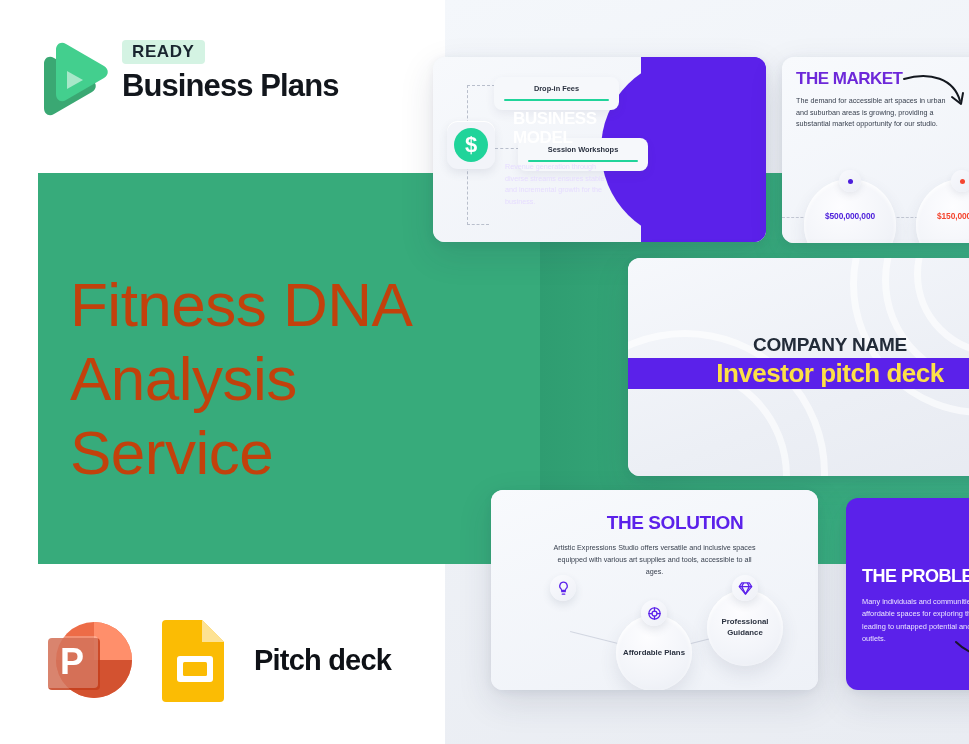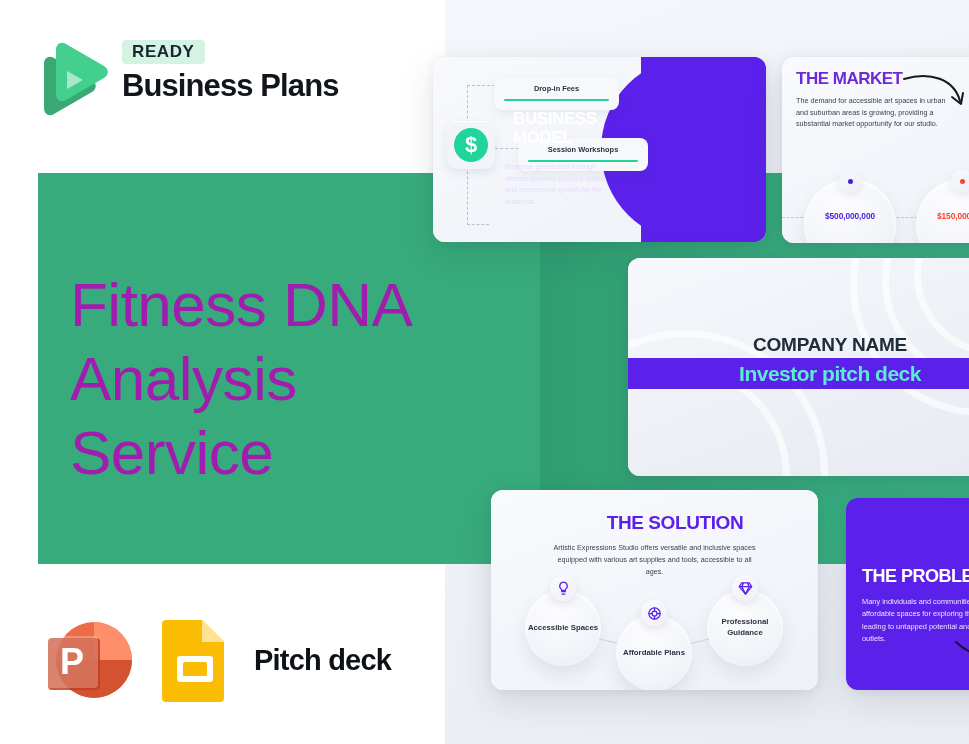--- a/index.html
+++ b/index.html
@@ -38,21 +38,21 @@
     padding:3px 10px 4px;border-radius:4px;line-height:1;
   }
   .biz-plans{
     margin-top:6px;font-size:31px;font-weight:800;color:#12161c;
     letter-spacing:-0.9px;line-height:1.05;white-space:nowrap;
   }
 
   
   .hero-title{
     position:absolute;left:70px;top:268px;width:430px;
-    color:#a21caf;font-size:62px;line-height:1.19;
+    color:#c2410c;font-size:62px;line-height:1.19;
     font-weight:400;letter-spacing:-0.5px;
   }
 
   
   .bottom-row{position:absolute;left:40px;top:612px;height:96px;display:flex;align-items:center;gap:24px;}
   .ppt-icon{position:relative;width:96px;height:96px;}
   .slides-icon{position:relative;width:70px;height:84px;}
   .pitch-text{font-size:29px;font-weight:800;color:#0e1116;letter-spacing:-0.8px;}
 
   
@@ -126,21 +126,21 @@
   .cn-rings{position:absolute;inset:0;overflow:hidden;}
   .cn-ring{position:absolute;border-radius:50%;border:7px solid rgba(255,255,255,.62);}
   .cn-name{
     position:absolute;left:0;right:0;top:76px;text-align:center;
     font-size:19px;font-weight:800;color:#222b38;letter-spacing:-.2px;
   }
   .cn-bar{
     position:absolute;left:0;right:0;top:100px;height:31px;background:#5b21ea;
     display:flex;align-items:center;justify-content:center;
   }
-  .cn-bar span{color:#5eead4;font-size:21px;font-weight:800;letter-spacing:-.5px;}
+  .cn-bar span{color:#fde047;font-size:26px;font-weight:800;letter-spacing:-.5px;}
 
   
   #slide-solution{left:491px;top:490px;width:327px;height:200px;}
   .sl-bg{position:absolute;inset:0;background:linear-gradient(160deg,#f8fafd 0%,#eef1f7 100%);}
   .sl-title{position:absolute;left:0;right:0;top:22px;text-align:center;font-size:19px;font-weight:800;color:#5b21ea;letter-spacing:-.4px;padding-left:41px;}
   .sl-desc{position:absolute;left:62px;width:203px;top:52px;text-align:center;font-size:7.2px;line-height:1.64;color:#39414f;}
   .sl-node{
     position:absolute;border-radius:50%;
     background:radial-gradient(circle at 42% 28%,#fdfdff 0%,#f2f4f9 62%,#e8ebf2 100%);
     box-shadow:0 8px 18px rgba(60,70,100,.11), inset 0 2px 4px #ffffff;
@@ -280,23 +280,20 @@
   </div>
 
   <div class="slide" id="slide-solution">
     <div class="sl-bg"></div>
     <div class="sl-title">THE SOLUTION</div>
     <div class="sl-desc">Artistic Expressions Studio offers versatile and inclusive spaces equipped with various art supplies and tools, accessible to all ages.</div>
 
     <div class="sl-link" style="left:78px;top:150px;width:74px;transform:rotate(14deg);"></div>
     <div class="sl-link" style="left:174px;top:150px;width:76px;transform:rotate(-14deg);"></div>
 
-    <div class="sl-node" style="left:34px;top:100px;width:76px;height:76px;">
-      <span>Accessible Spaces</span>
-    </div>
     <div class="sl-ic" style="left:59px;top:85px;">
       <svg width="15" height="15" viewBox="0 0 24 24" fill="none" stroke="#5b21ea" stroke-width="2" stroke-linecap="round" stroke-linejoin="round">
         <path d="M9 17h6M10 21h4M12 2a6 6 0 0 0-4 10.5c.7.8 1 1.6 1 2.5h6c0-.9.3-1.7 1-2.5A6 6 0 0 0 12 2z"></path>
       </svg>
     </div>
 
     <div class="sl-node" style="left:125px;top:125px;width:76px;height:76px;">
       <span>Affordable Plans</span>
     </div>
     <div class="sl-ic" style="left:150px;top:110px;">

